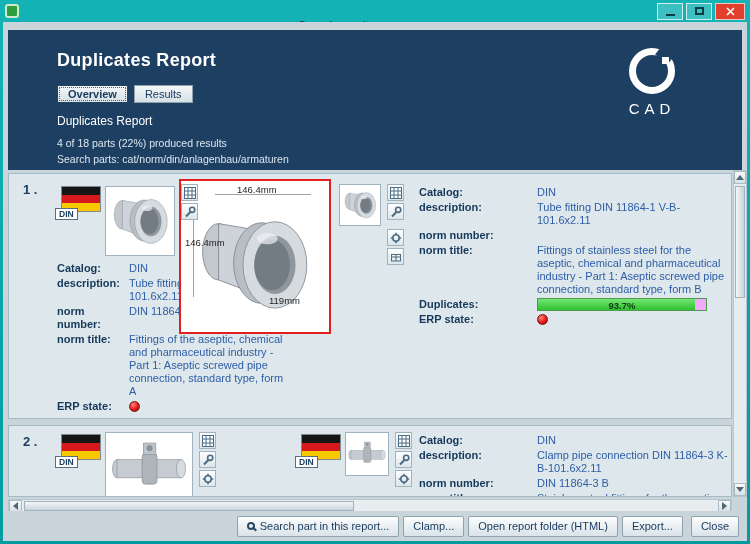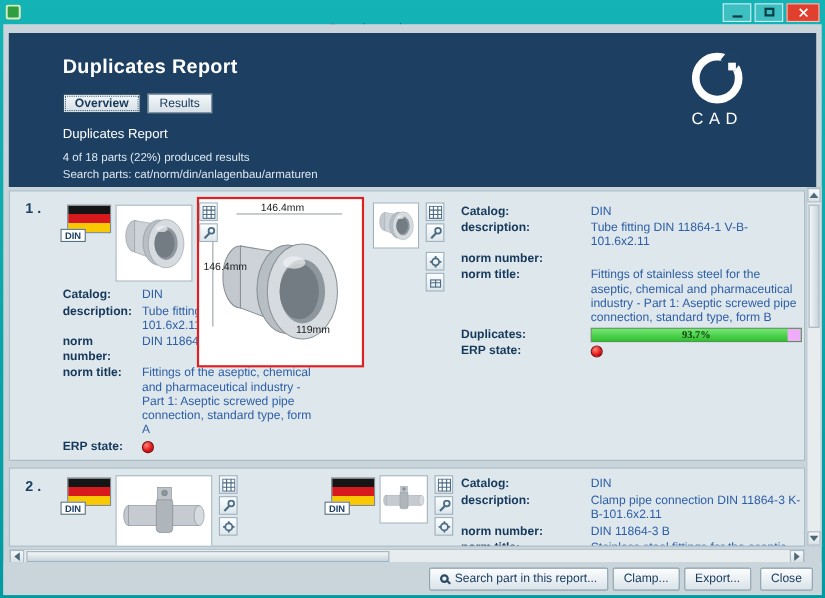--- a/index.html
+++ b/index.html
@@ -67,21 +67,21 @@
   .dlabel{font-weight:bold;color:#16385a;flex:none;}
   .dvalue{color:#2e5ea6;}
   .preline{white-space:pre-line;}
   .left-details{left:48px;top:88px;width:235px;}
   .left-details .dlabel{width:72px;}
   .left-details .dvalue{width:160px;}
   .right-details{left:410px;top:12px;width:312px;}
   .right-details .dlabel{width:118px;}
   .right-details .dvalue{width:200px;}
   .rd2{top:8px;}
-  .bar{position:relative;width:192px;height:13px;background:#f0abfc;border:1px solid #4f9a4f;flex:none;font-family:Liberation Serif, serif;}
+  .bar{position:relative;width:170px;height:13px;background:#f0abfc;border:1px solid #4f9a4f;flex:none;}
   .bar-fill{position:absolute;left:0;top:0;bottom:0;background:linear-gradient(#74e674,#2fc12f);}
   .bar-label{position:absolute;left:0;right:0;top:0;text-align:center;font-size:9.5px;font-weight:bold;
              color:#0d3b0d;line-height:13px;}
   .dot{width:11px;height:11px;border-radius:50%;border:1px solid #7d1010;flex:none;margin-top:1px;
        background:radial-gradient(circle at 35% 30%,#ff8478,#e01414 60%,#9c0a0a);}
   
   .vscroll{position:absolute;left:730px;top:148px;width:14px;height:327px;background:#e7ecef;border:1px solid #b9c6cd;}
   .hscroll{position:absolute;left:5px;top:477px;width:724px;height:14px;background:#e7ecef;border:1px solid #b9c6cd;}
   .sbtn{position:absolute;background:linear-gradient(#f7fafb,#d8e1e6);border:1px solid #a8bac4;
         display:flex;align-items:center;justify-content:center;padding:0;cursor:pointer;}
@@ -398,18 +398,19 @@
           <span class="tri-rt"></span>
         </button>
     </div>
 
     <div class="footer">
       <button class="btn">
         <span class="mag"></span>
         <span>Search part in this report...</span>
       </button>
       <button class="btn">Clamp...</button>
+      <button class="btn">Open report folder (HTML)</button>
       <button class="btn">Export...</button>
       <button class="btn btn-close">Close</button>
     </div>
 
   </div>
 </div>
 
 </body></html>

